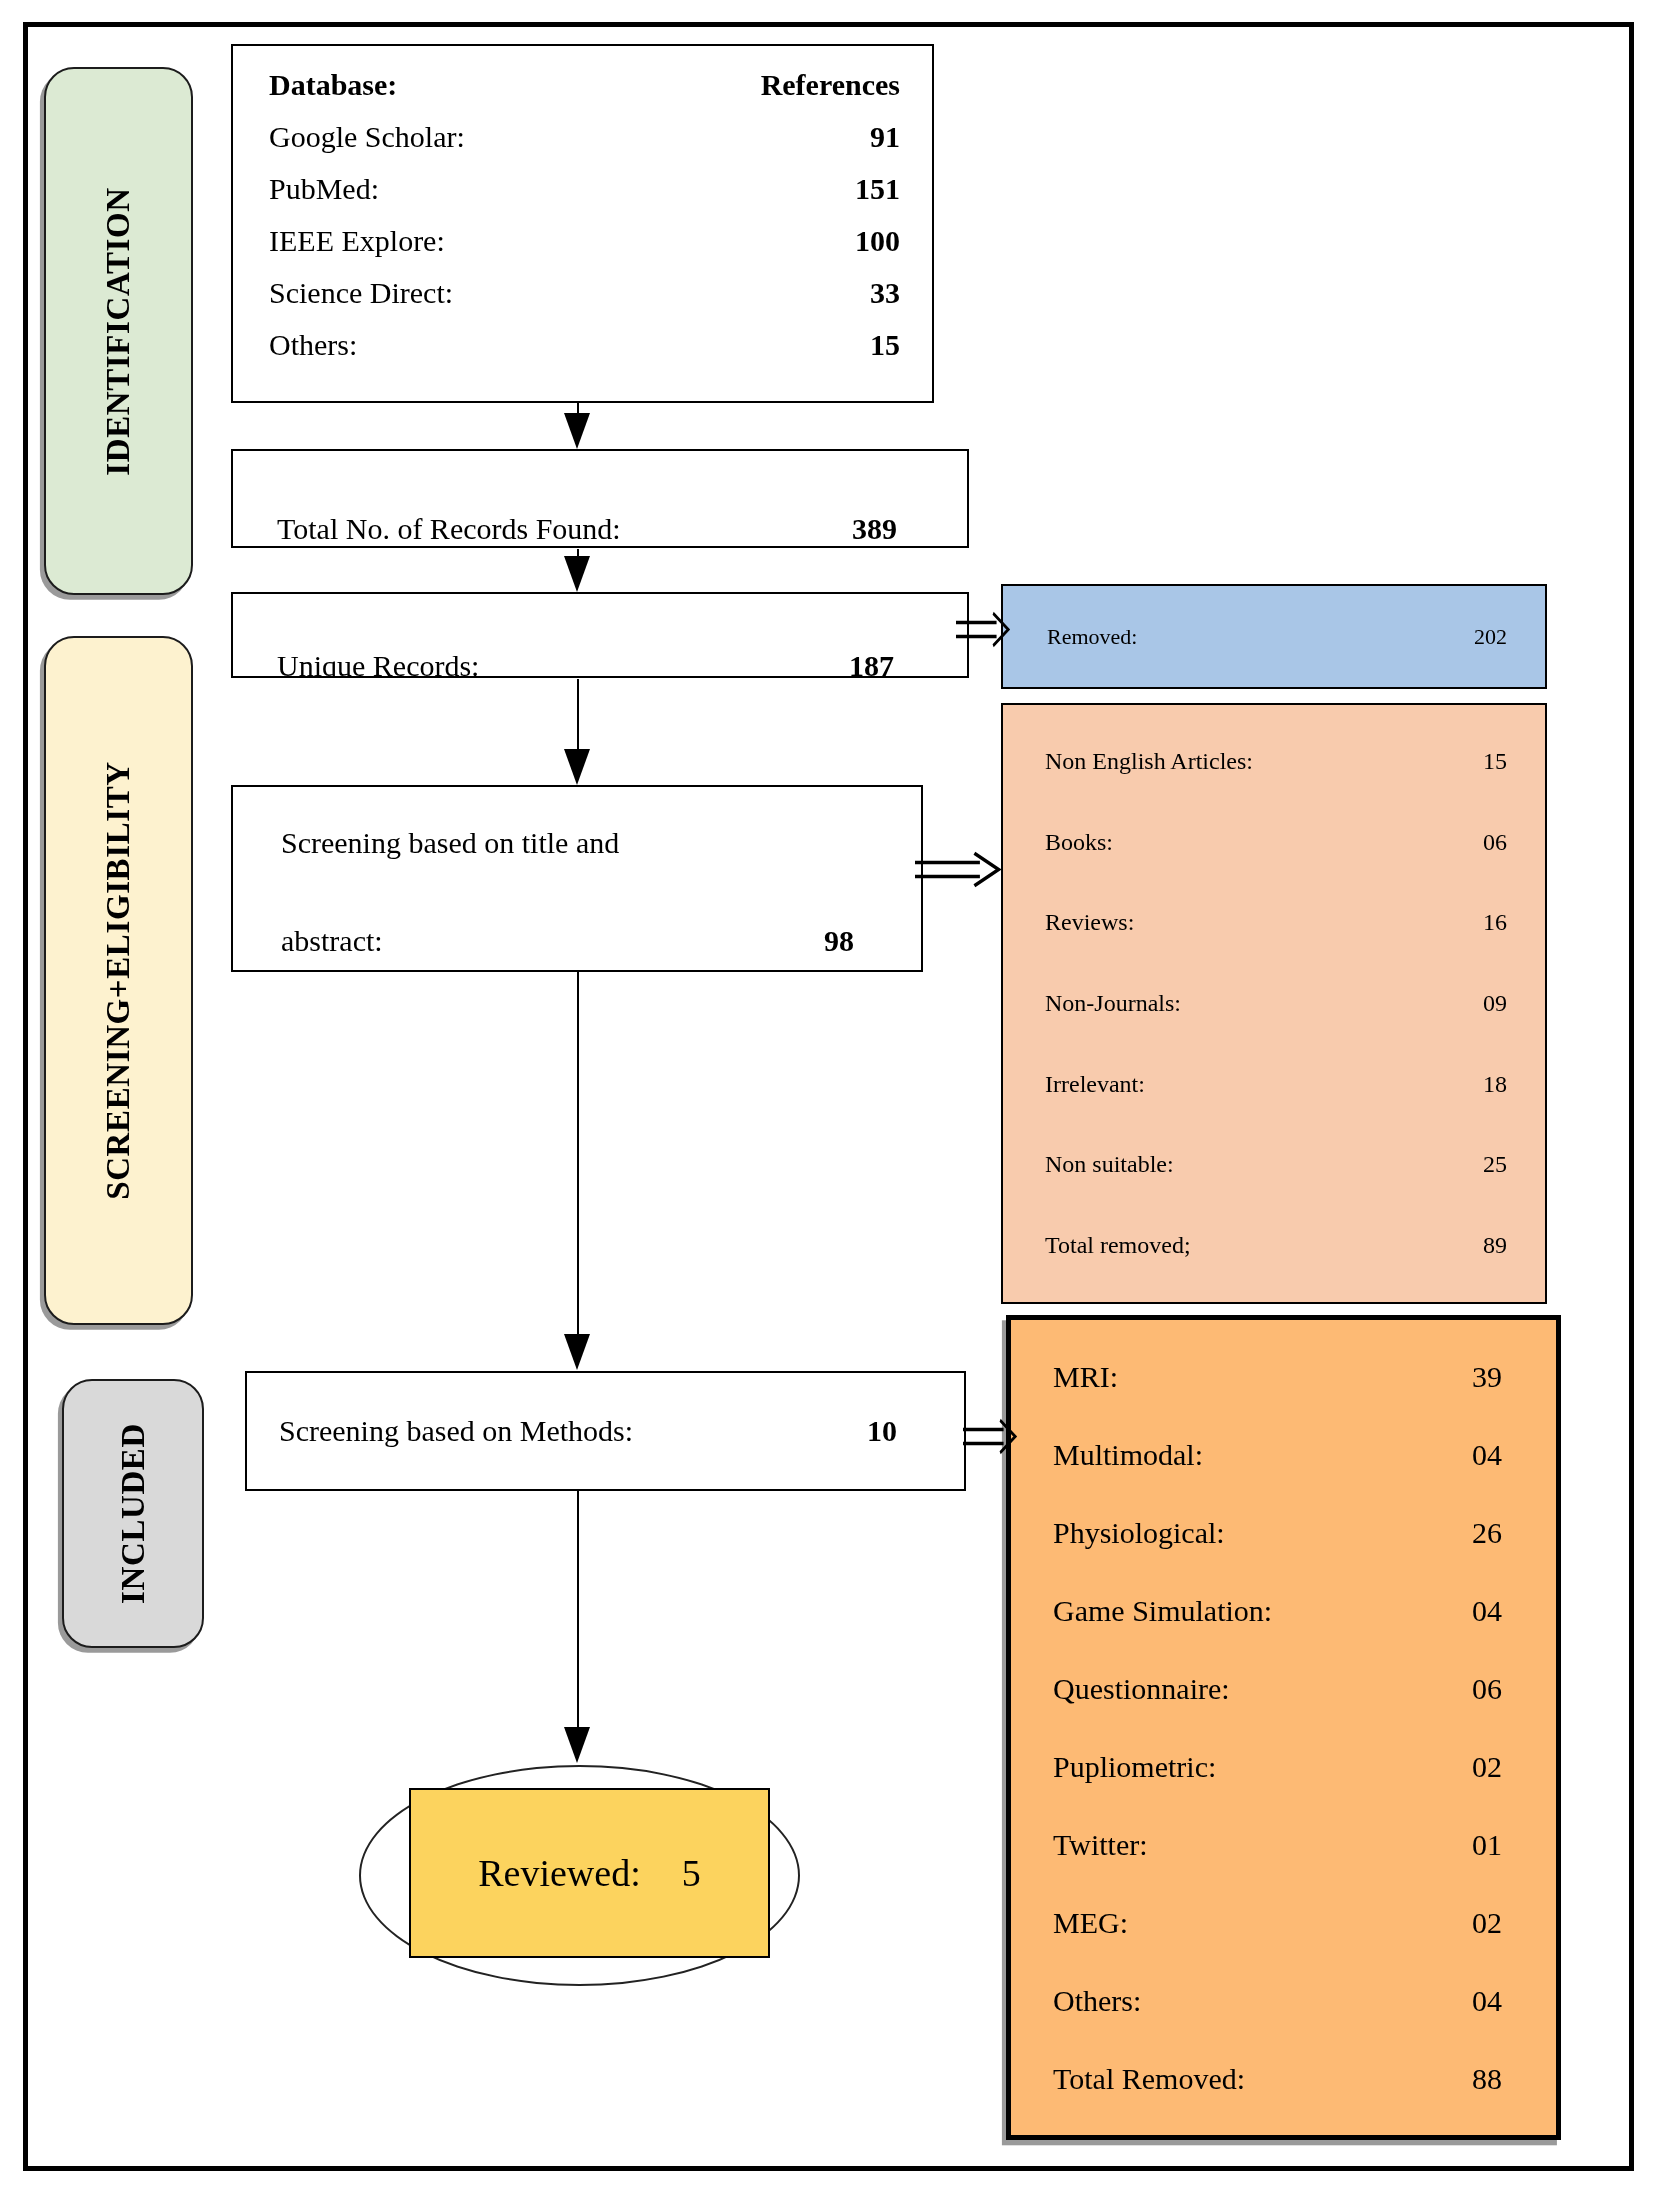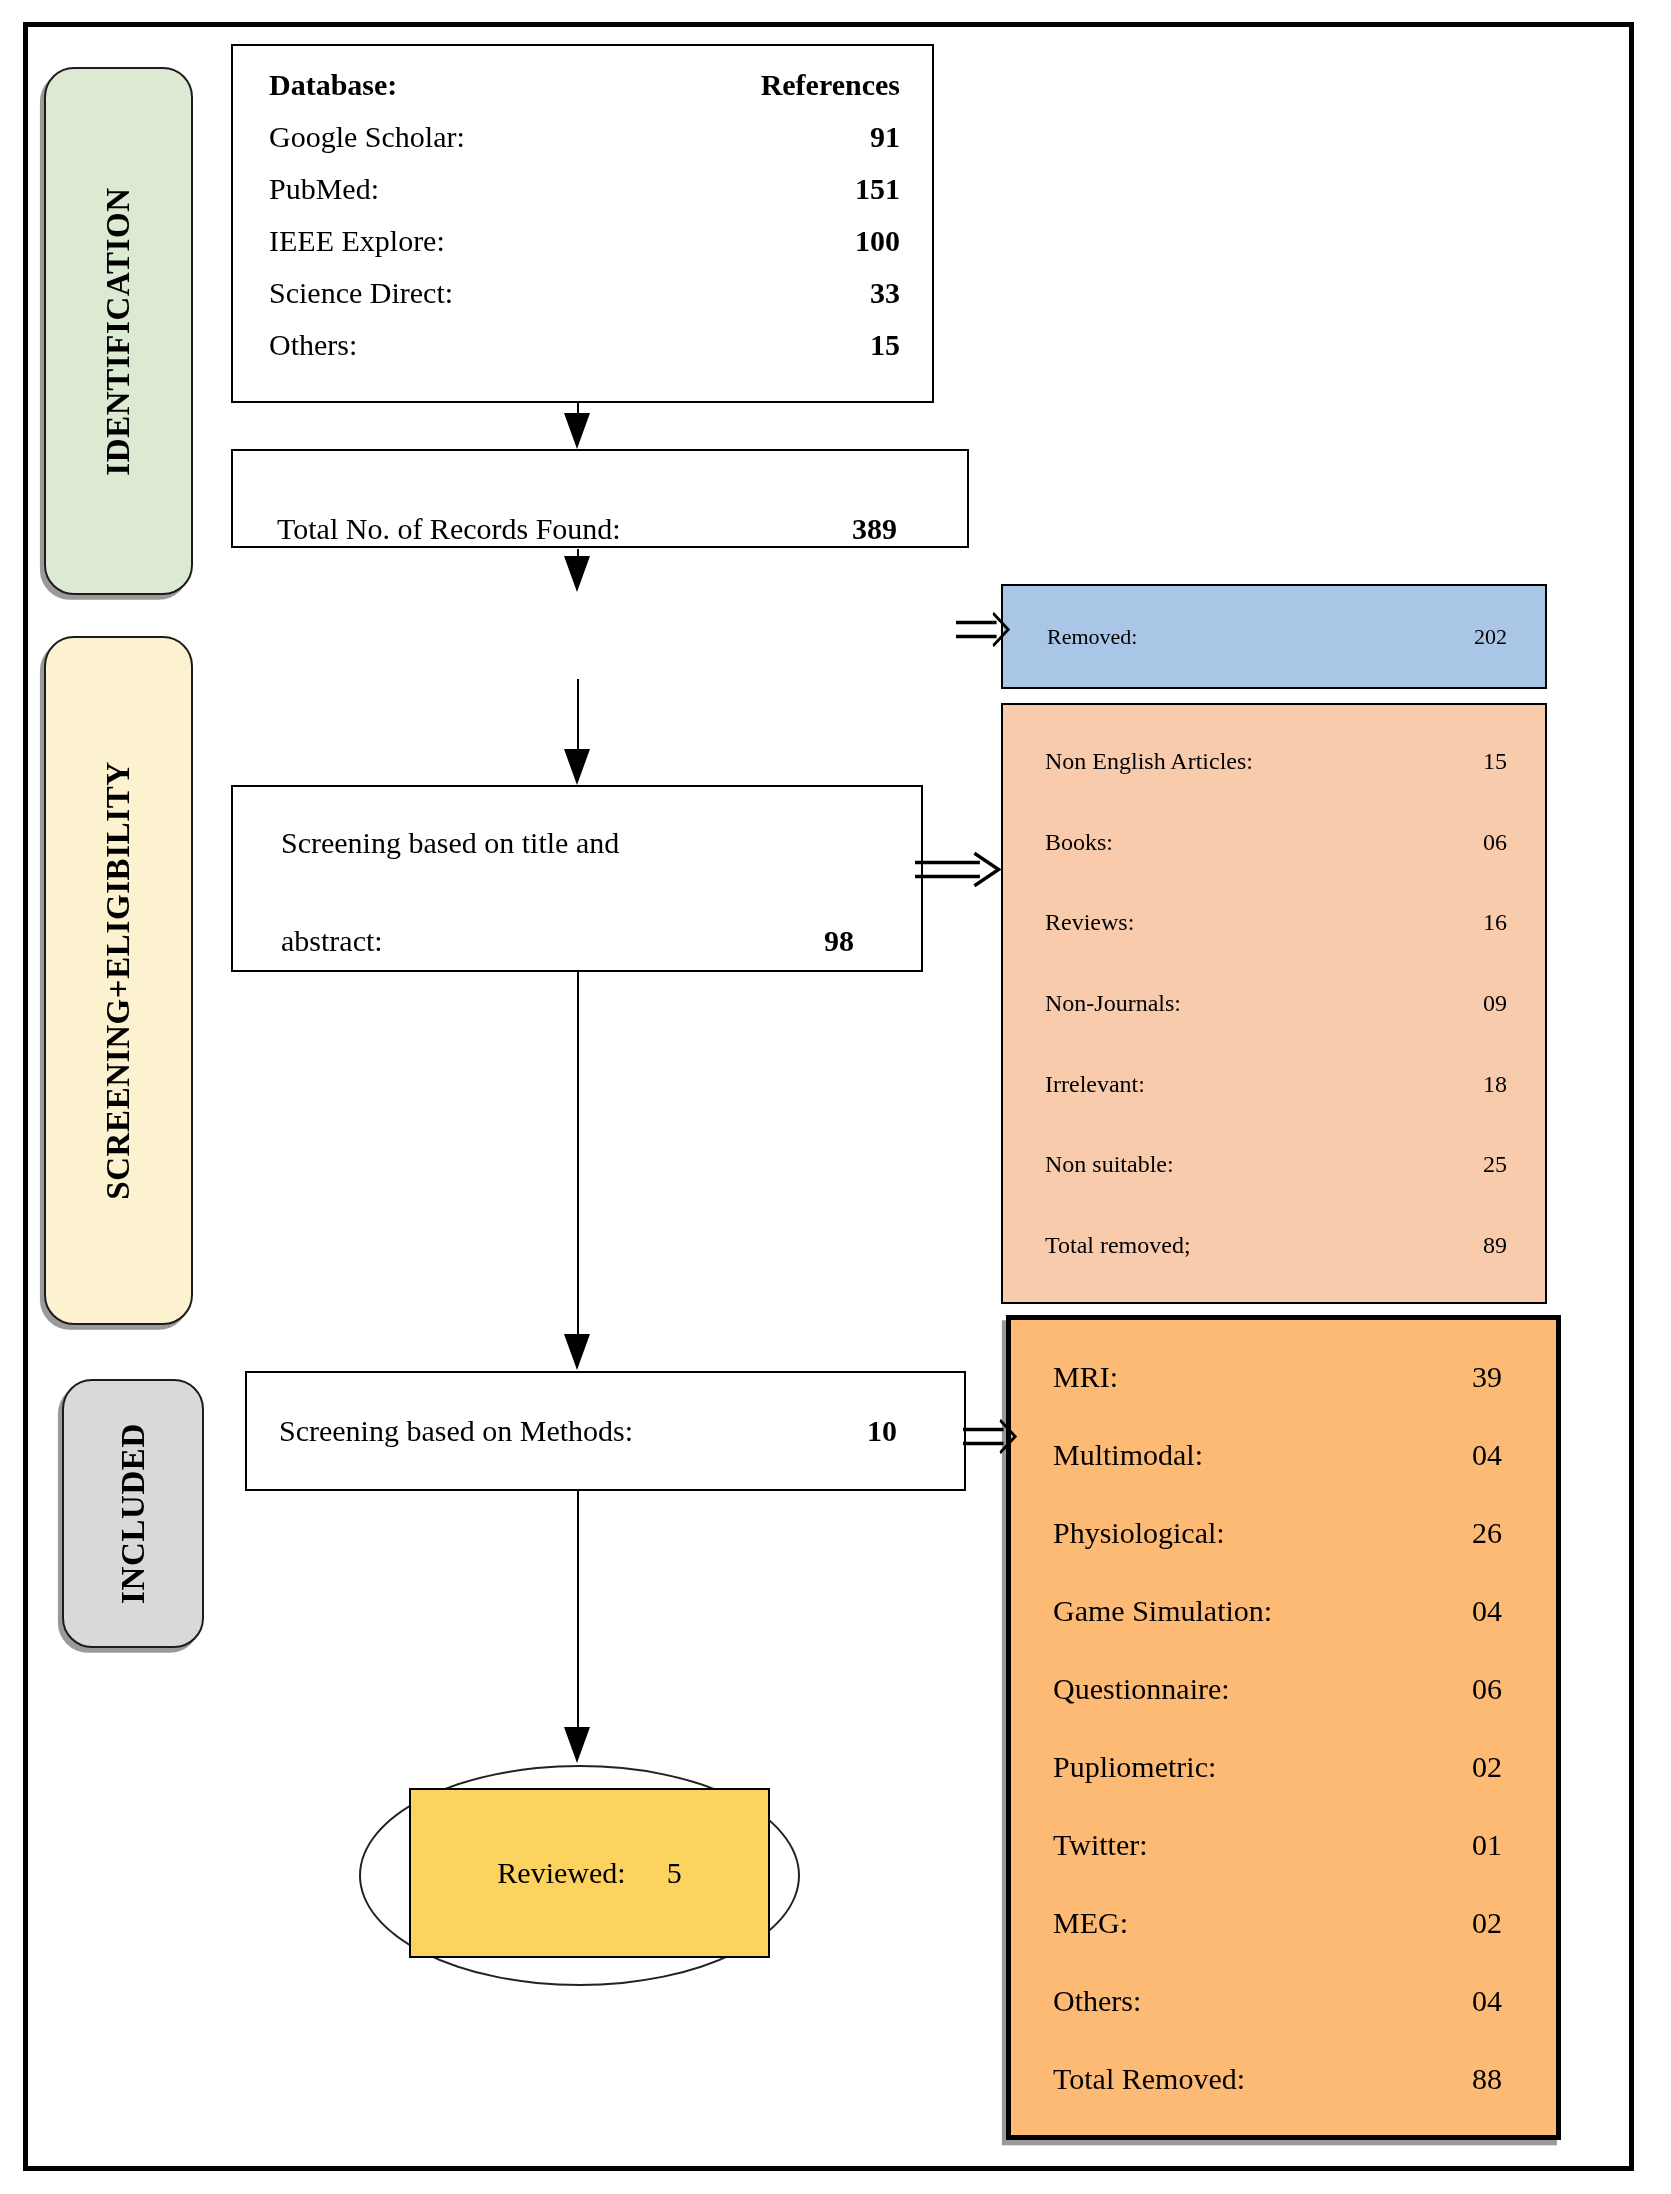--- a/index.html
+++ b/index.html
@@ -39,21 +39,21 @@
                   display:flex;flex-direction:column;justify-content:space-around;padding:17.5px 54px 17.5px 42px;}
   
   .row{display:flex;justify-content:space-between;align-items:baseline;}
   .row .val{font-weight:700;}
   .rrow .val{font-weight:400;}
   .hdr .lbl,.hdr .val{font-weight:700;}
   
   #reviewed-ellipse{left:359px;top:1765px;width:441px;height:221px;border:2.3px solid #222;
                     border-radius:50%;background:#fff;}
   #reviewed-rect{left:409px;top:1788px;width:361px;height:170px;background:#fcd35e;border:2.3px solid #000;
-                 font-size:30px;display:flex;align-items:center;justify-content:center;gap:41px;}
+                 font-size:38px;display:flex;align-items:center;justify-content:center;gap:41px;}
   
   .vline{width:2.3px;background:#000;}
   .ahead{width:0;height:0;border-left:13.4px solid transparent;border-right:13.4px solid transparent;
          border-top:36px solid #000;}
   .harrow{stroke:#000;stroke-width:6;fill:none;}
 </style>
 </head>
 <body>
 
 <div id="stage">
@@ -96,20 +96,26 @@
     </div>
   </div>
 
   <div id="total-box" class="abs box">
     <div class="row">
       <span class="lbl">Total No. of Records Found:</span>
       <span class="val">389</span>
     </div>
   </div>
 
+  <div id="unique-box" class="abs box">
+    <div class="row">
+      <span class="lbl">Unique Records:</span>
+      <span class="val">187</span>
+    </div>
+  </div>
 
   <div id="screen-ta-box" class="abs box">
     <div>Screening based on title and</div>
     <div class="row">
       <span class="lbl">abstract:</span>
       <span class="val">98</span>
     </div>
   </div>
 
   <div id="methods-box" class="abs box">

